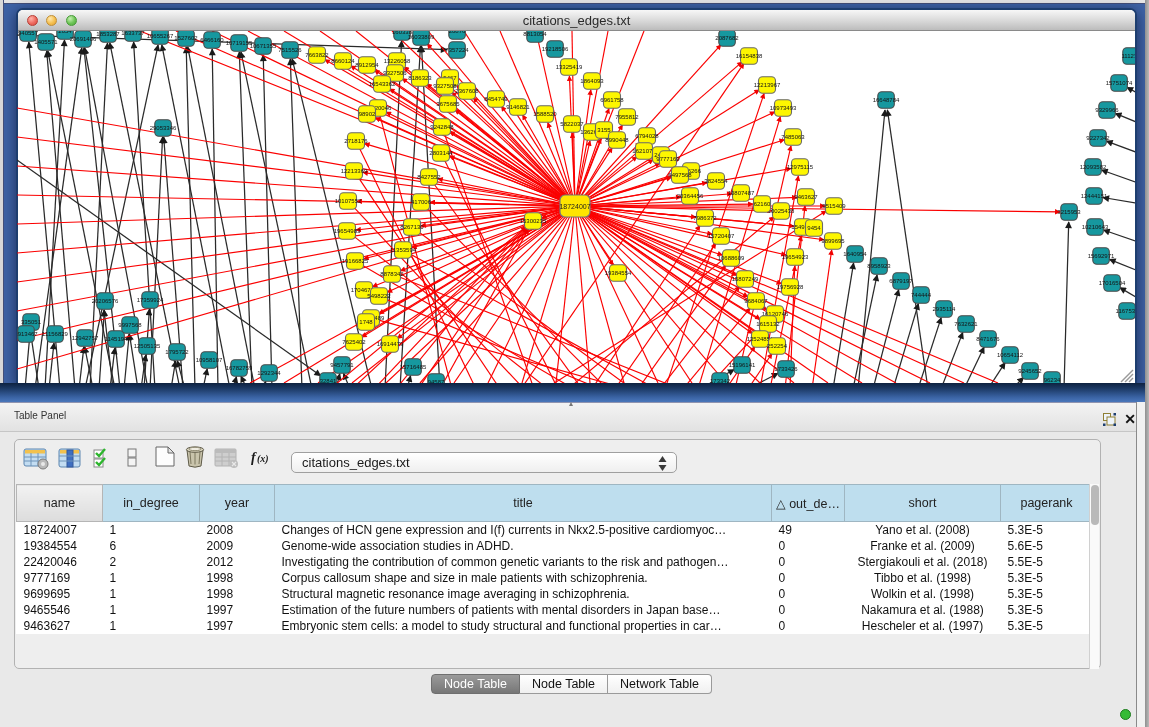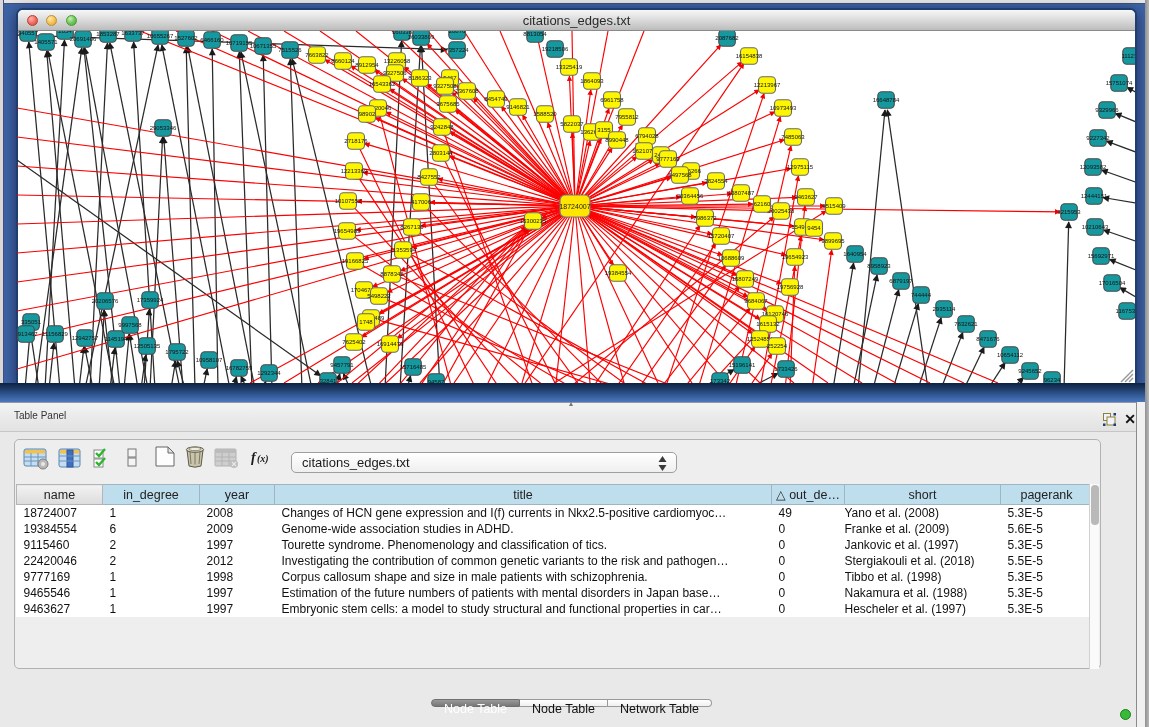--- a/index.html
+++ b/index.html
@@ -17,28 +17,28 @@
 .canvas { position:absolute; left:0; top:21px; width:1117px; height:352px; background:#ffffff; overflow:hidden; }
 .botbar { position:absolute; left:0; top:383px; width:1149px; height:19px; background:linear-gradient(#0e2240,#1c3a66 30%,#3a63a4 75%,#4a77bb); }
 .tp-head { position:absolute; left:0; top:402px; width:1149px; height:30px; background:linear-gradient(#f3f3f3,#e2e2e2); border-top:1px solid #8f94b0; border-bottom:1px solid #c6c6c6; }
 .tp-head .t { position:absolute; left:14px; top:7px; font-size:10px; color:#333; }
 .tp-body { position:absolute; left:0; top:432px; width:1149px; height:295px; background:#e9e9e9; }
 .panel { position:absolute; left:14px; top:7px; width:1087px; height:230px; background:#eeeeee; border:1px solid #b2b2b2; border-radius:5px; }
 .toolbar { position:absolute; left:4px; top:4px; height:38px; width:1000px; }
 .combo { position:absolute; left:276px; top:12px; width:386px; height:21px; border:1px solid #9f9f9f; border-radius:5px; background:linear-gradient(#ffffff,#efefef); font-size:13px; color:#1a1a1a; padding:2px 0 0 10px; }
 .combo .udsvg { position:absolute; right:9px; top:3px; }
 table.tb { position:absolute; left:1px; top:44px; border-collapse:collapse; table-layout:fixed; width:1076px; font-size:12px; color:#111; background:#fff; }
-table.tb th { height:20px; font-weight:normal; font-size:12.5px; color:#222; background:#bedeee; border:1px solid #9fb6c2; border-top:1px solid #9fb6c2; }
+table.tb th { height:37px; font-weight:normal; font-size:12.5px; color:#222; background:#bedeee; border:1px solid #9fb6c2; border-top:1px solid #9fb6c2; }
 table.tb th.g { background:linear-gradient(#f2f2f2,#dcdcdc); border:1px solid #b5b5b5; }
 table.tb td { height:16px; padding:0 0 0 7px; overflow:hidden; white-space:nowrap; }
-table.tb td.c6 { padding:0; }
+table.tb td.c6 { text-align:center; padding:0; }
 .scroll { position:absolute; right:1px; top:44px; width:10px; height:185px; background:#fafafa; border-left:1px solid #d0d0d0; }
 .thumb { position:absolute; left:1px; top:1px; width:8px; height:40px; background:#b9b9b9; border-radius:4px; }
 .tabs { position:absolute; left:431px; top:242px; height:20px; display:flex; font-size:12.5px; }
-.tab { border:1px solid #9a9a9a; background:linear-gradient(#ffffff,#f0f0f0); color:#111; padding:2px 12px 4px 12px; text-align:right;margin-top:25px; }
+.tab { border:1px solid #9a9a9a; background:linear-gradient(#ffffff,#f0f0f0); color:#111; padding:2px 12px 4px 12px; text-align:right; }
 .tab.sel { background:linear-gradient(#9a9a9a,#777777); color:#fff; border-color:#6f6f6f; }
 .tab.first { border-radius:4px 0 0 4px; }
 .tab.last { border-radius:0 4px 4px 0; border-left:none; }
 .tab.mid { border-left:none; }
 .mem { position:absolute; right:37px; top:279px; z-index:60; font-size:11px; color:#222;margin-top:29px; }
 .dot { position:absolute; left:1120px; top:277px; z-index:60; width:11px; height:11px; border-radius:50%; background:#35bb35; border:1px solid #1d7a1d; }
 .flicon { position:absolute; right:33px; top:10px; width:13px; height:13px; }
 .xicon { position:absolute; right:13px; top:8px; font-size:14px; font-weight:bold; color:#111; }
 .grip { position:absolute; left:569px; top:-4px; font-size:8px; color:#777; }
 </style></head><body>
@@ -696,44 +696,44 @@
 <tr>
             <td class="c1">19384554</td>
             <td class="c2">6</td>
             <td class="c3">2009</td>
             <td class="c4">Genome-wide association studies in ADHD.</td>
             <td class="c5">0</td>
             <td class="c6">Franke et al. (2009)</td>
             <td class="c7">5.6E-5</td>
           </tr>
 <tr>
-            <td class="c1">9115460</td>
-            <td class="c2">2</td>
-            <td class="c3">1997</td>
-            <td class="c4">Tourette syndrome. Phenomenology and classification of tics.</td>
-            <td class="c5">0</td>
-            <td class="c6">Jankovic et al. (1997)</td>
-            <td class="c7">5.3E-5</td>
-          </tr>
-<tr>
             <td class="c1">22420046</td>
             <td class="c2">2</td>
             <td class="c3">2012</td>
             <td class="c4">Investigating the contribution of common genetic variants to the risk and pathogen…</td>
             <td class="c5">0</td>
             <td class="c6">Stergiakouli et al. (2018)</td>
             <td class="c7">5.5E-5</td>
           </tr>
 <tr>
             <td class="c1">9777169</td>
             <td class="c2">1</td>
             <td class="c3">1998</td>
             <td class="c4">Corpus callosum shape and size in male patients with schizophrenia.</td>
             <td class="c5">0</td>
             <td class="c6">Tibbo et al. (1998)</td>
+            <td class="c7">5.3E-5</td>
+          </tr>
+<tr>
+            <td class="c1">9699695</td>
+            <td class="c2">1</td>
+            <td class="c3">1998</td>
+            <td class="c4">Structural magnetic resonance image averaging in schizophrenia.</td>
+            <td class="c5">0</td>
+            <td class="c6">Wolkin et al. (1998)</td>
             <td class="c7">5.3E-5</td>
           </tr>
 <tr>
             <td class="c1">9465546</td>
             <td class="c2">1</td>
             <td class="c3">1997</td>
             <td class="c4">Estimation of the future numbers of patients with mental disorders in Japan base…</td>
             <td class="c5">0</td>
             <td class="c6">Nakamura et al. (1988)</td>
             <td class="c7">5.3E-5</td>

